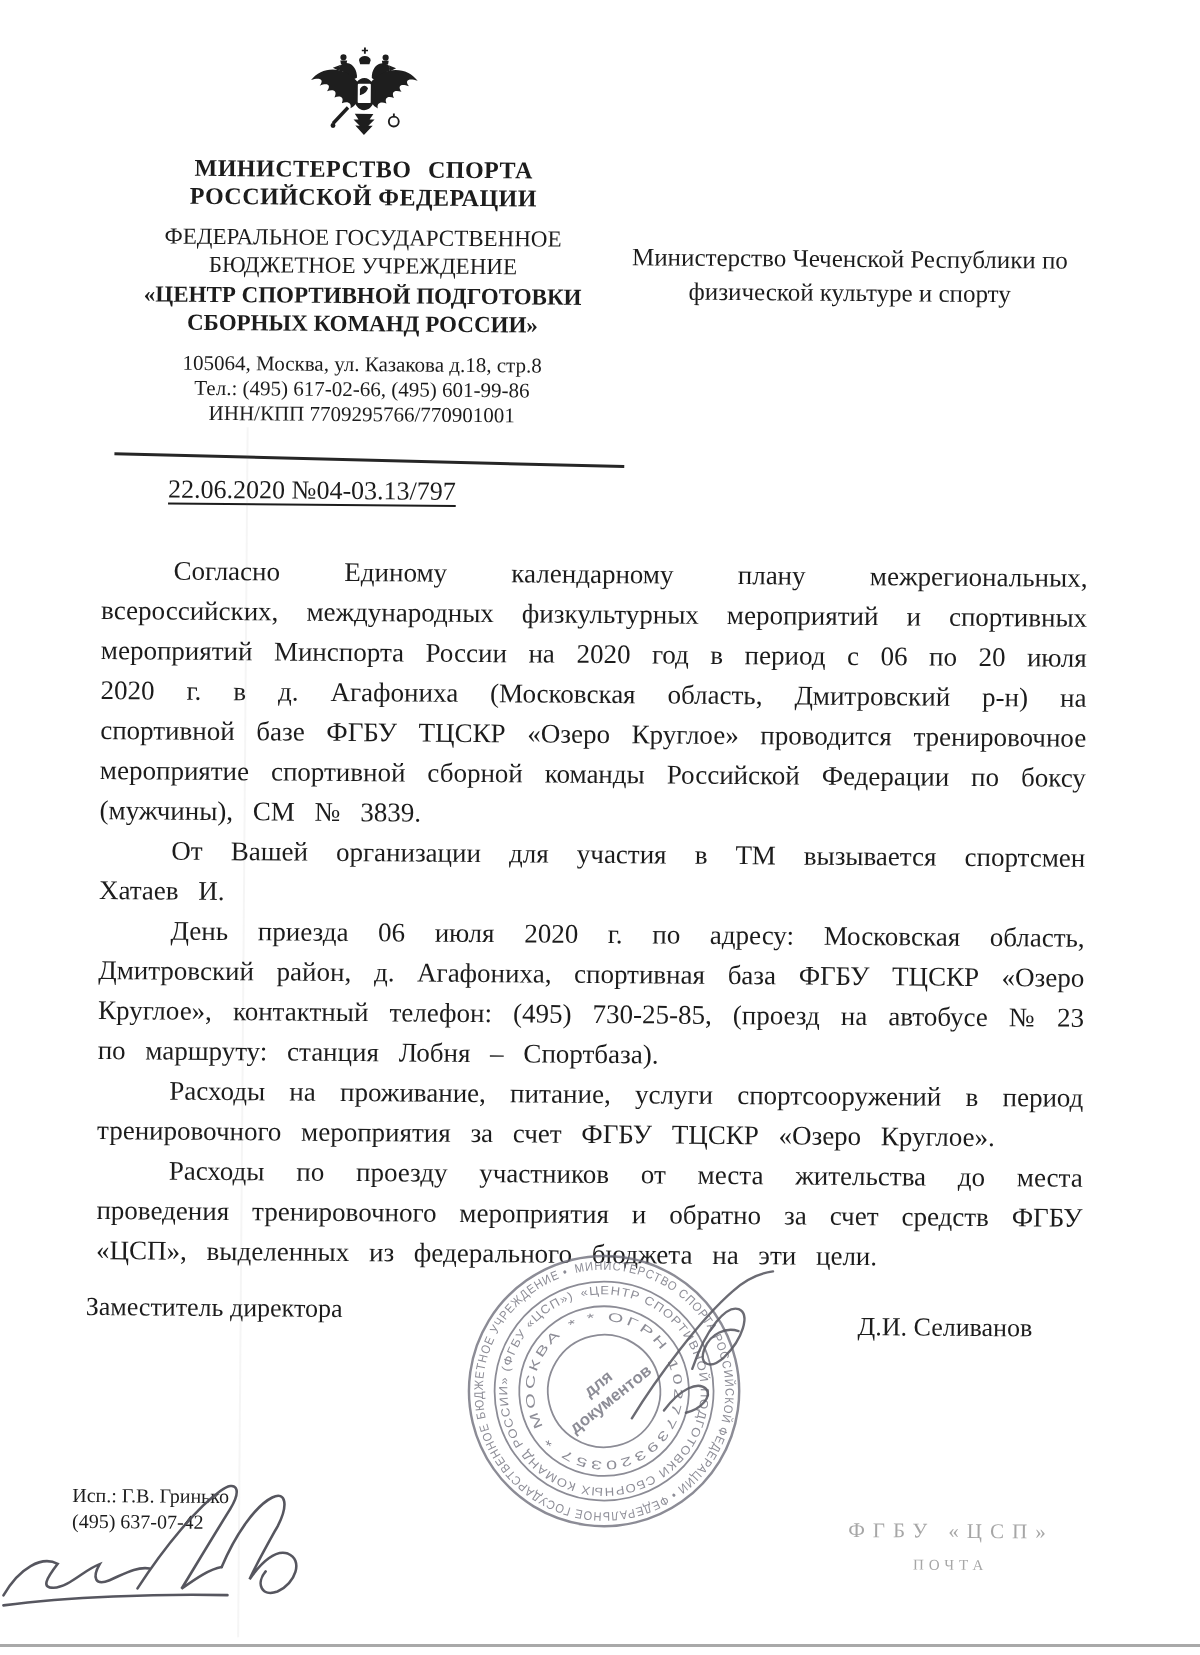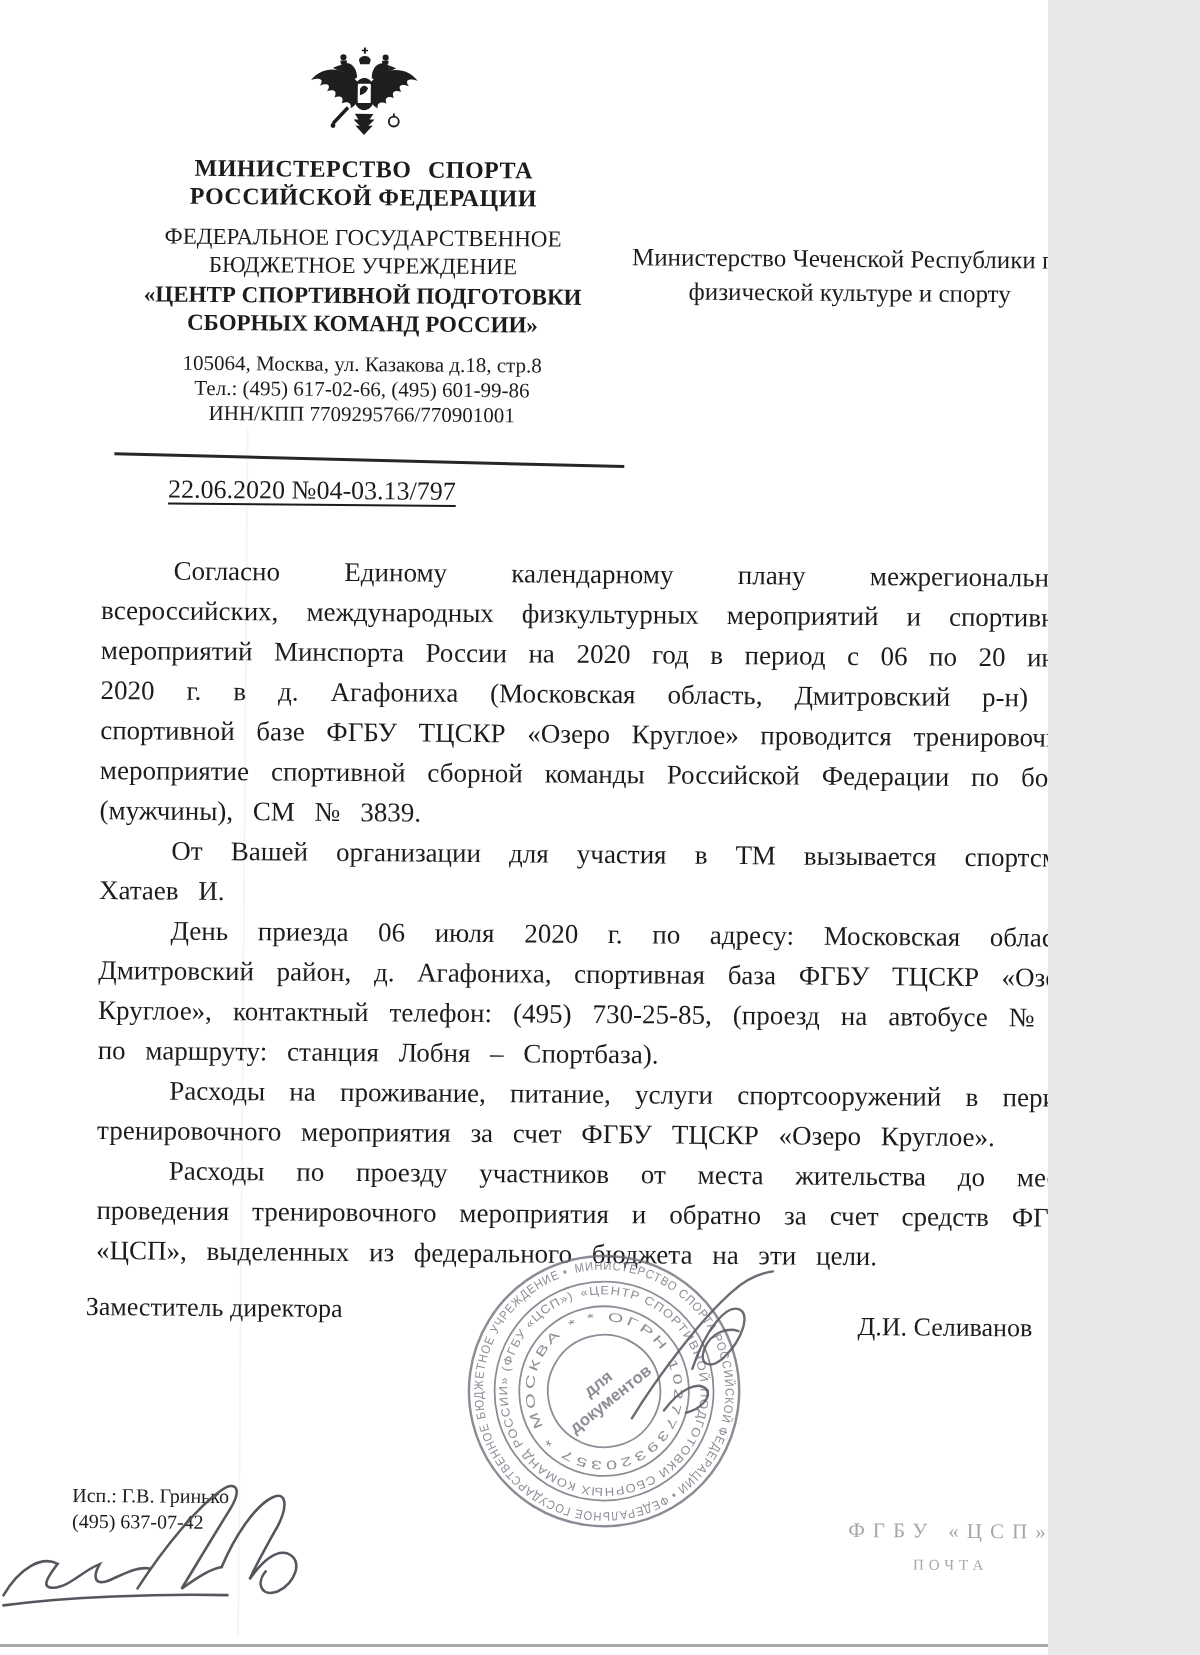--- a/index.html
+++ b/index.html
@@ -1,17 +1,17 @@
 <!DOCTYPE html>
 <html><head>
 <meta charset="utf-8">
 <style>
   html,body{margin:0;padding:0;background:#e8e8e8;}
-  .page{position:relative;width:1040px;height:1655px;background:#ffffff;overflow:hidden;
-        font-family:"Liberation Serif","DejaVu Serif",serif;color:#1c1c1c;padding-left:8px;}
+  .page{position:relative;width:1200px;height:1655px;background:#ffffff;overflow:hidden;
+        font-family:"Liberation Serif","DejaVu Serif",serif;color:#1c1c1c;}
   .scan{position:absolute;inset:0;transform:rotate(0.45deg);transform-origin:600px 0;}
 
   
   .lh{position:absolute;left:128px;top:46px;width:474px;text-align:center;}
   .eagle{display:block;margin:0 auto;}
   .ministry{margin-top:5px;font-weight:bold;font-size:24px;line-height:28px;letter-spacing:0.5px;}
   .ministry .l1{word-spacing:10px;}
   .orgtype{margin-top:13px;font-size:23px;line-height:28px;}
   .orgname{margin-top:2px;font-weight:bold;font-size:23px;line-height:28px;}
   .addr{margin-top:14px;font-size:21px;line-height:25px;}

